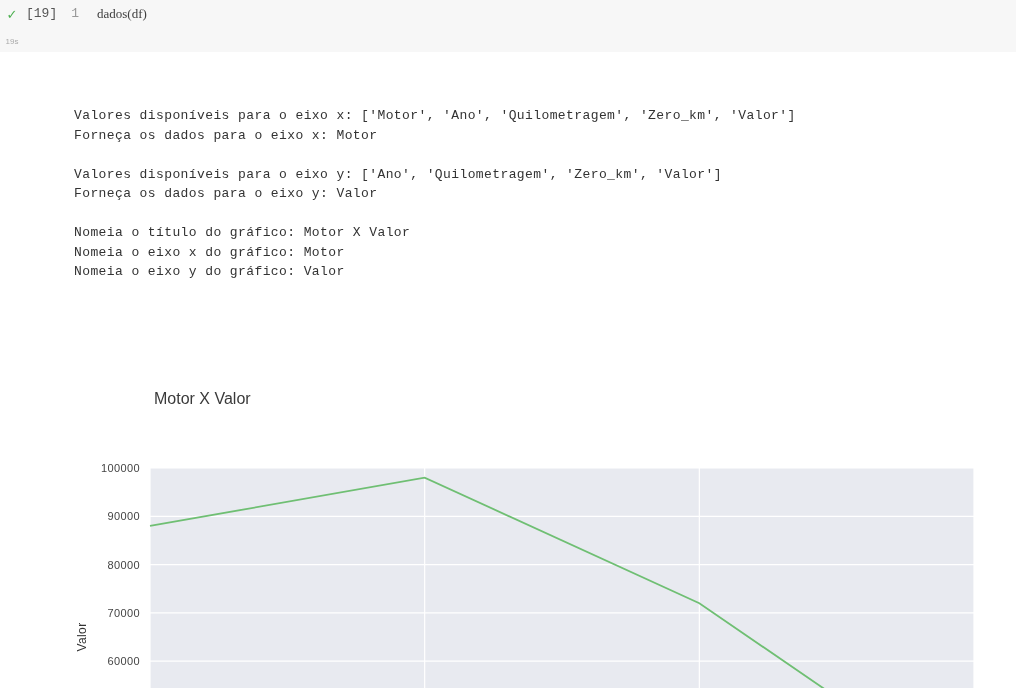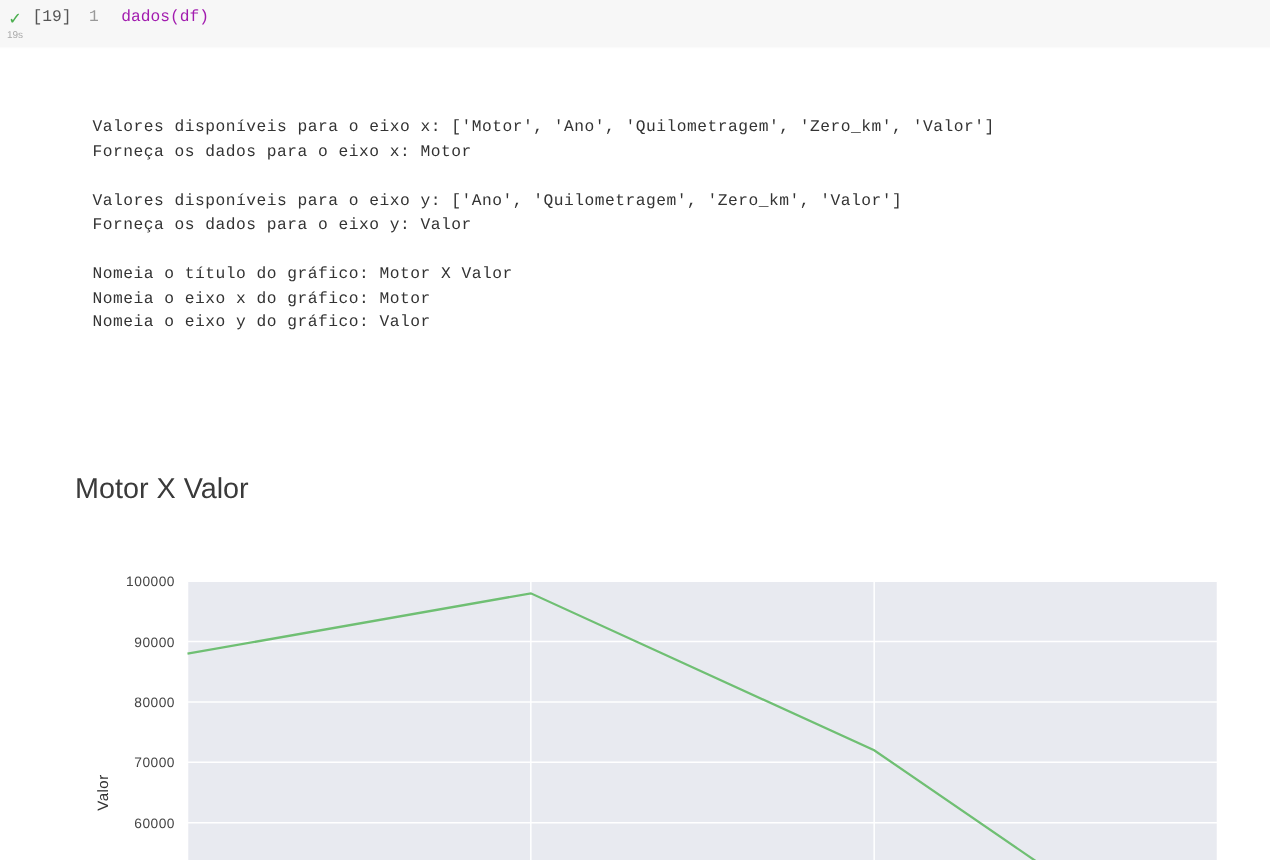--- a/index.html
+++ b/index.html
@@ -30,58 +30,59 @@
       padding-top: 2px;
     }
     .check-icon {
       color: #4caf50;
       font-size: 13px;
       line-height: 1;
     }
     .exec-time {
       font-size: 8px;
       color: #aaa;
-      margin-top: 2px;
+      margin-top: 16px;
     }
     .exec-count {
       color: #555;
       font-family: Consolas, "Courier New", monospace;
       font-size: 13px;
       padding: 0 8px 0 2px;
     }
     .line-number {
       color: #999;
       font-family: Consolas, "Courier New", monospace;
       font-size: 13px;
       padding: 0 18px 0 6px;
     }
     .code {
-      font-family: Liberation Mono, monospace;
+      font-family: Liberation Serif, serif;
       font-size: 13px;
-      color: #a21caf;
+      color: #404040;
     }
     .output-area {
       padding: 14px 0 0 74px;
       font-family: Consolas, "Courier New", monospace;
       font-size: 13px;
       color: #333;
       letter-spacing: 0.4px;
       line-height: 1.5;
       white-space: pre;
     }
     .chart-wrap {
       margin-top: 8px;
       margin-left: -14px;
     }
     .chart-title {
       font-family: "Segoe UI", Arial, sans-serif;
-      font-size: 23px;
+      font-size: 16px;
       color: #3a3a3a;
       font-weight: 500;
       letter-spacing: 0;
+      margin-left: 94px;
       margin-bottom: 4px;
     }
     svg { display: block; }
     .plot-bg { fill: #e8eaf0; }
     .grid-line { stroke: #ffffff; stroke-width: 1.2; }
     .data-line { stroke: #6fbf73; stroke-width: 1.8; fill: none; }
     .tick-label {
       font-family: "Segoe UI", Arial, sans-serif;
       font-size: 11px;
       fill: #444;

